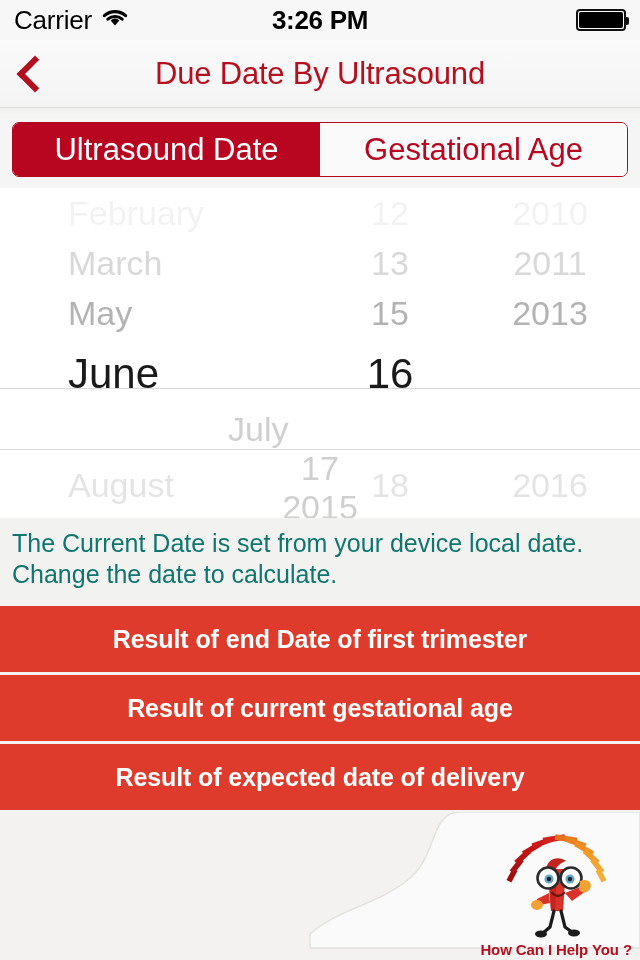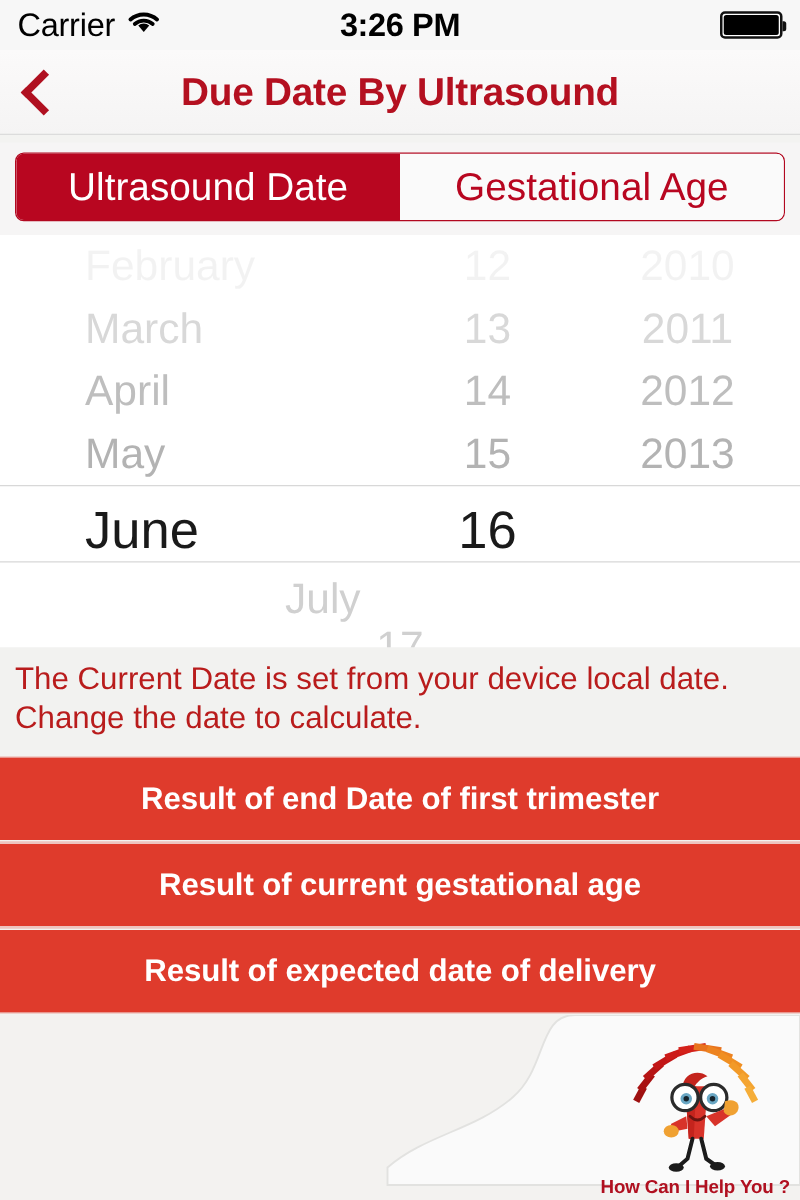--- a/index.html
+++ b/index.html
@@ -114,21 +114,21 @@
     margin-left: 6px;
   }
   .nav-title {
     position: absolute;
     left: 0; top: 0;
     width: 640px;
     height: 68px;
     line-height: 68px;
     text-align: center;
     font-size: 31px;
-    font-weight: bold;
+    font-weight: normal;
     color: #B41020;
     letter-spacing: -0.2px;
   }
 
   
   .seg-wrap {
     position: absolute;
     top: 114px; left: 0;
     width: 640px;
     height: 74px;
@@ -235,21 +235,21 @@
   .info {
     position: absolute;
     top: 518px; left: 0;
     width: 640px;
     height: 82px;
     background: #f2f2f0;
     box-sizing: border-box;
     padding: 10px 24px 0 12px;
     font-size: 25px;
     line-height: 31px;
-    color: #b91c1c;
+    color: #0f766e;
   }
 
   
   .btn {
     position: absolute;
     left: 0;
     width: 640px;
     height: 68px;
     background: #DF3B2C;
     color: #ffffff;
@@ -349,25 +349,20 @@
         <span class="c-day">12</span>
         <span class="c-year">2010</span>
       </div>
 
       <div class="prow r-1">
         <span class="c-month">March</span>
         <span class="c-day">13</span>
         <span class="c-year">2011</span>
       </div>
 
-      <div class="prow r-2">
-        <span class="c-month">April</span>
-        <span class="c-day">14</span>
-        <span class="c-year">2012</span>
-      </div>
 
       <div class="prow r-3">
         <span class="c-month">May</span>
         <span class="c-day">15</span>
         <span class="c-year">2013</span>
       </div>
 
       <div class="prow selected">
         <span class="c-month">June</span>
         <span class="c-day">16</span>

